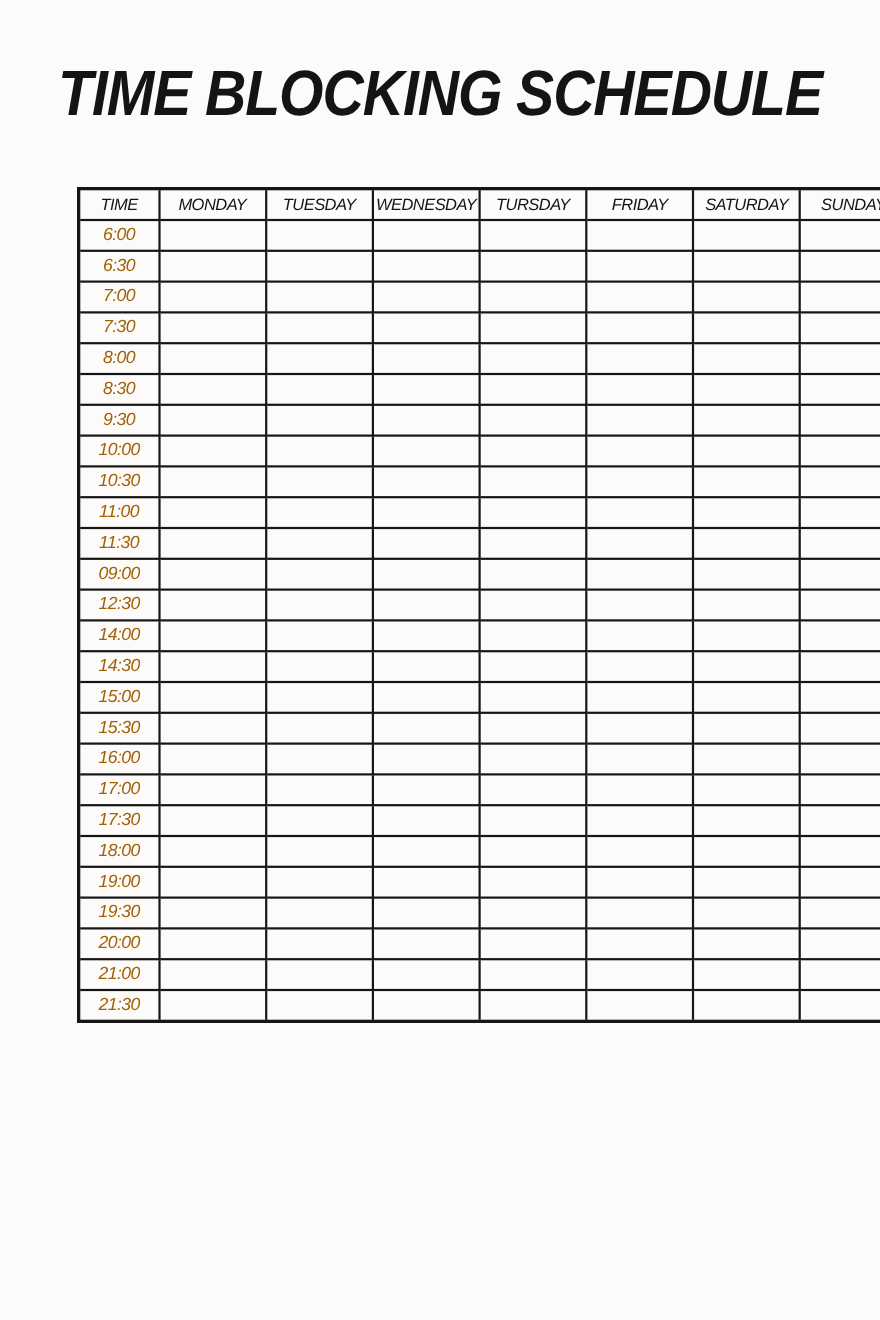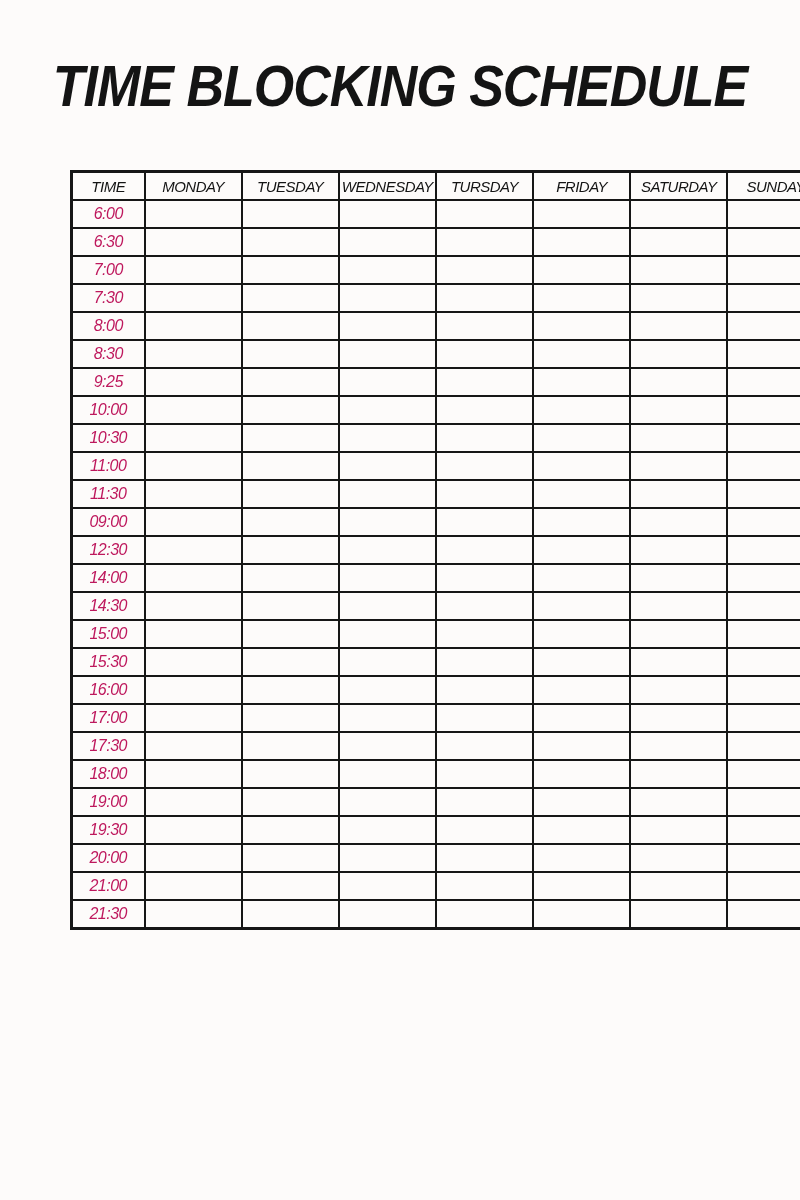--- a/index.html
+++ b/index.html
@@ -53,21 +53,21 @@
   }
   th {
     font-size: 15px;
     font-weight: normal;
     letter-spacing: -0.5px;
     color: #141414;
   }
   td.time-cell {
     font-size: 16px;
     letter-spacing: -0.5px;
-    color: #be185d;
+    color: #a16207;
   }
   td.day-cell {
     background: transparent;
   }
 </style>
 </head>
 <body style="background: rgb(253, 251, 250); color: rgb(20, 20, 20);">
 
 <h1 class="page-title">TIME BLOCKING SCHEDULE</h1>
 
@@ -142,21 +142,21 @@
         <td class="time-cell">8:30</td>
         <td class="day-cell"></td>
         <td class="day-cell"></td>
         <td class="day-cell"></td>
         <td class="day-cell"></td>
         <td class="day-cell"></td>
         <td class="day-cell"></td>
         <td class="day-cell"></td>
       </tr>
       <tr>
-        <td class="time-cell">9:25</td>
+        <td class="time-cell">9:30</td>
         <td class="day-cell"></td>
         <td class="day-cell"></td>
         <td class="day-cell"></td>
         <td class="day-cell"></td>
         <td class="day-cell"></td>
         <td class="day-cell"></td>
         <td class="day-cell"></td>
       </tr>
       <tr>
         <td class="time-cell">10:00</td>

